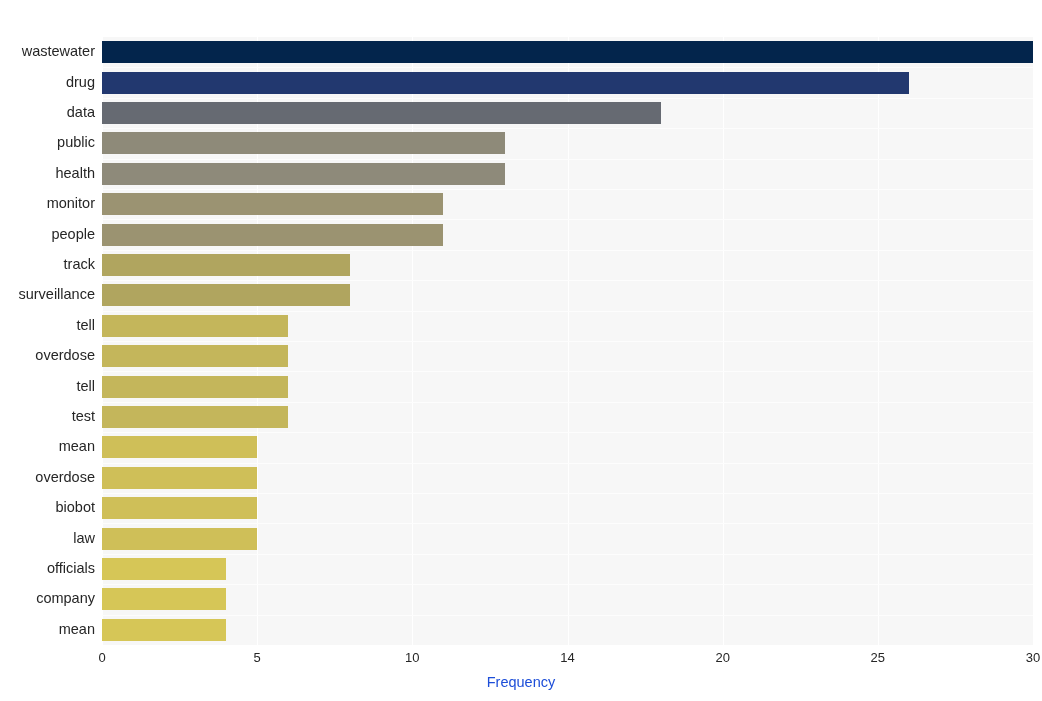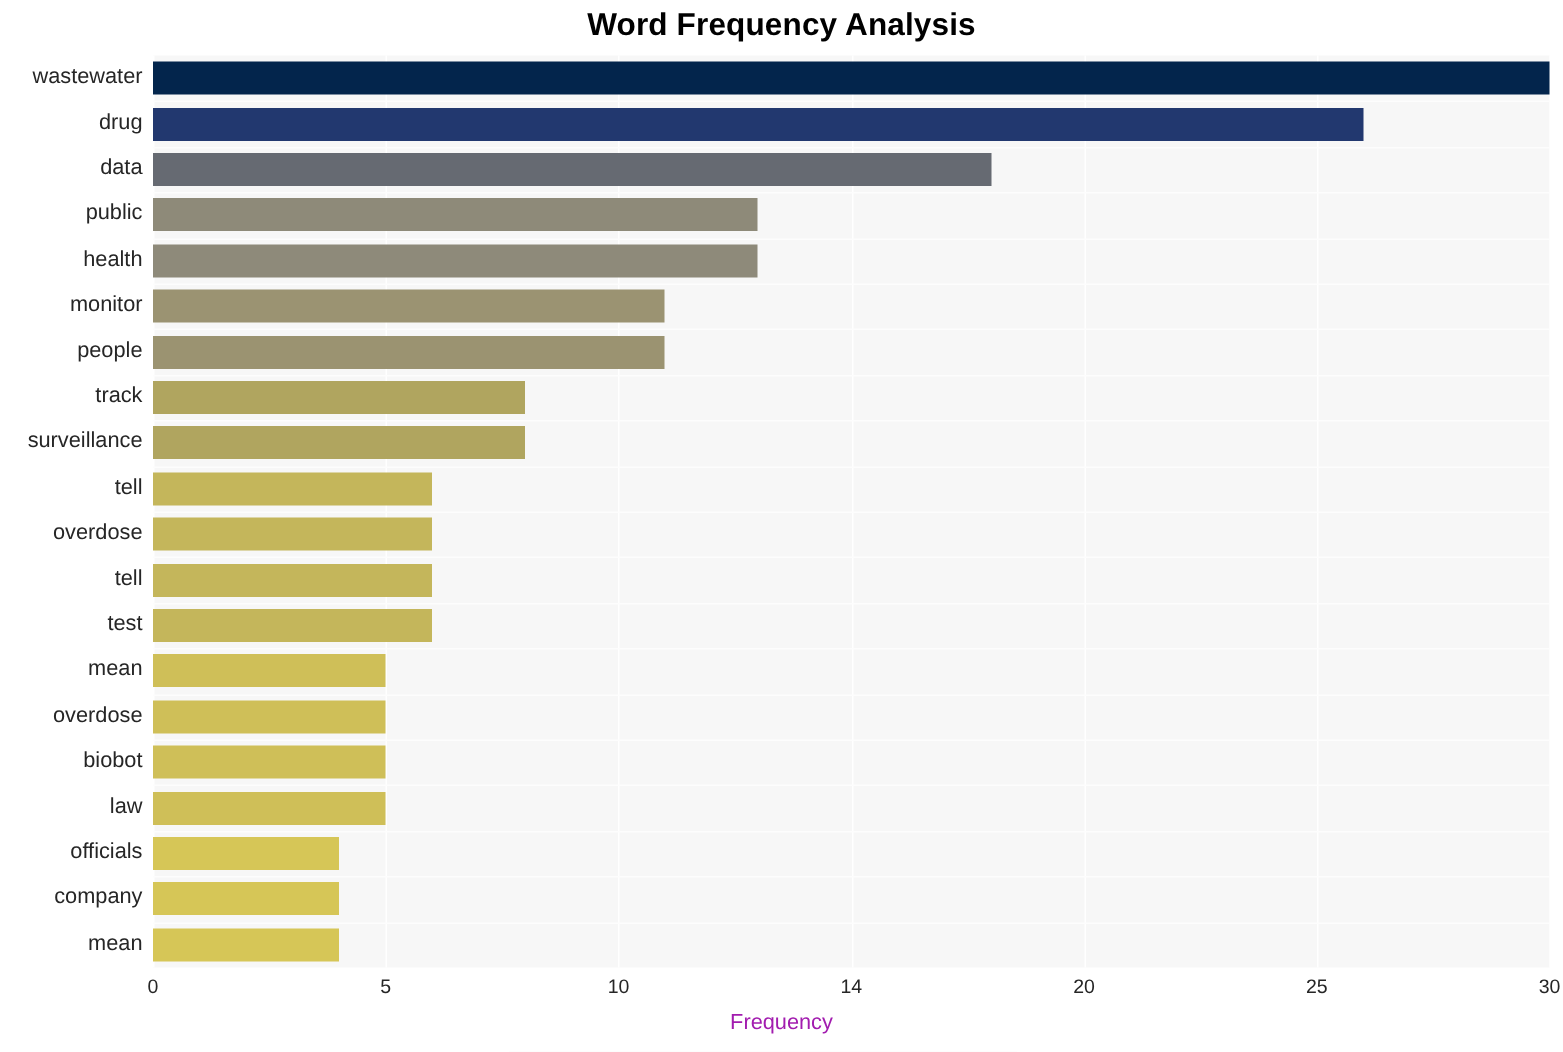--- a/index.html
+++ b/index.html
@@ -81,29 +81,28 @@
     width: 60px;
     margin-left: -30px;
   }
   #xaxis-label {
     position: absolute;
     left: 0;
     top: 674px;
     width: 1042px;
     text-align: center;
     font-size: 14.5px;
-    color: #a21caf;
+    color: #1d4ed8;
   }
 </style>
 </head>
 <body>
 
 <div id="figure">
 
-  <div id="chart-title">Word Frequency Analysis</div>
 
   <div id="plot-area">
       <div class="gridline-v" style="left: 0px;"></div>
       <div class="gridline-v" style="left: 155.167px;"></div>
       <div class="gridline-v" style="left: 310.333px;"></div>
       <div class="gridline-v" style="left: 465.5px;"></div>
       <div class="gridline-v" style="left: 620.667px;"></div>
       <div class="gridline-v" style="left: 775.833px;"></div>
       <div class="gridline-v" style="left: 931px;"></div>
       <div class="gridline-h" style="top: 30.4px;"></div>

